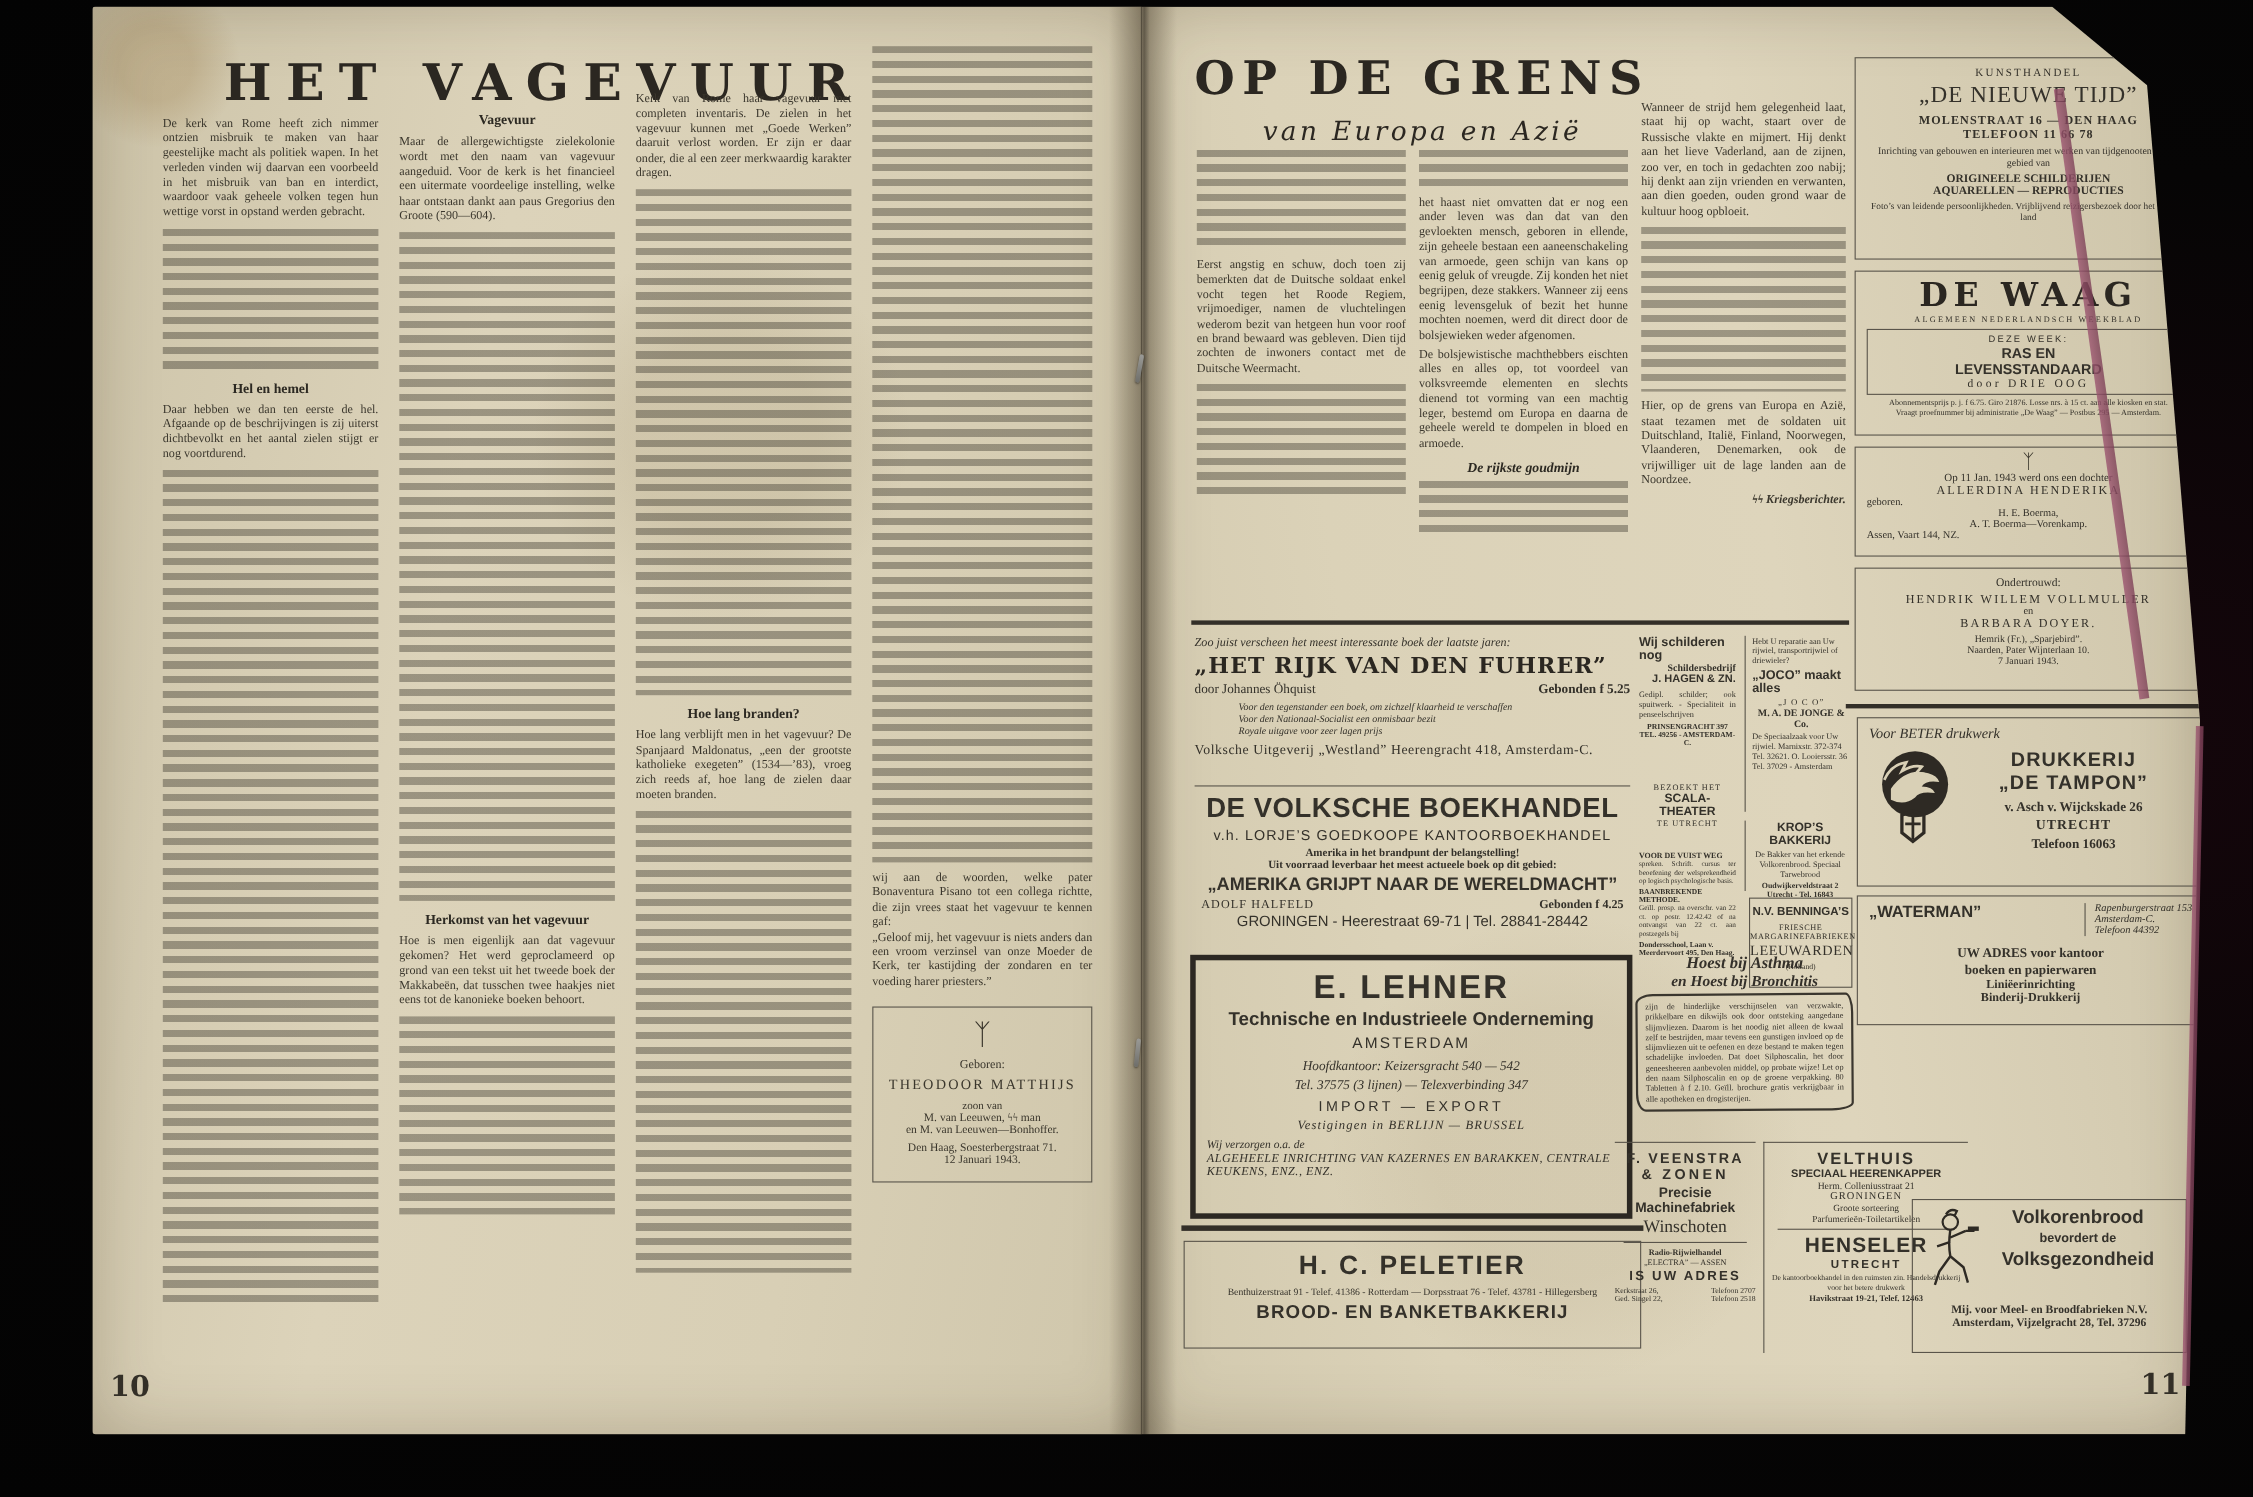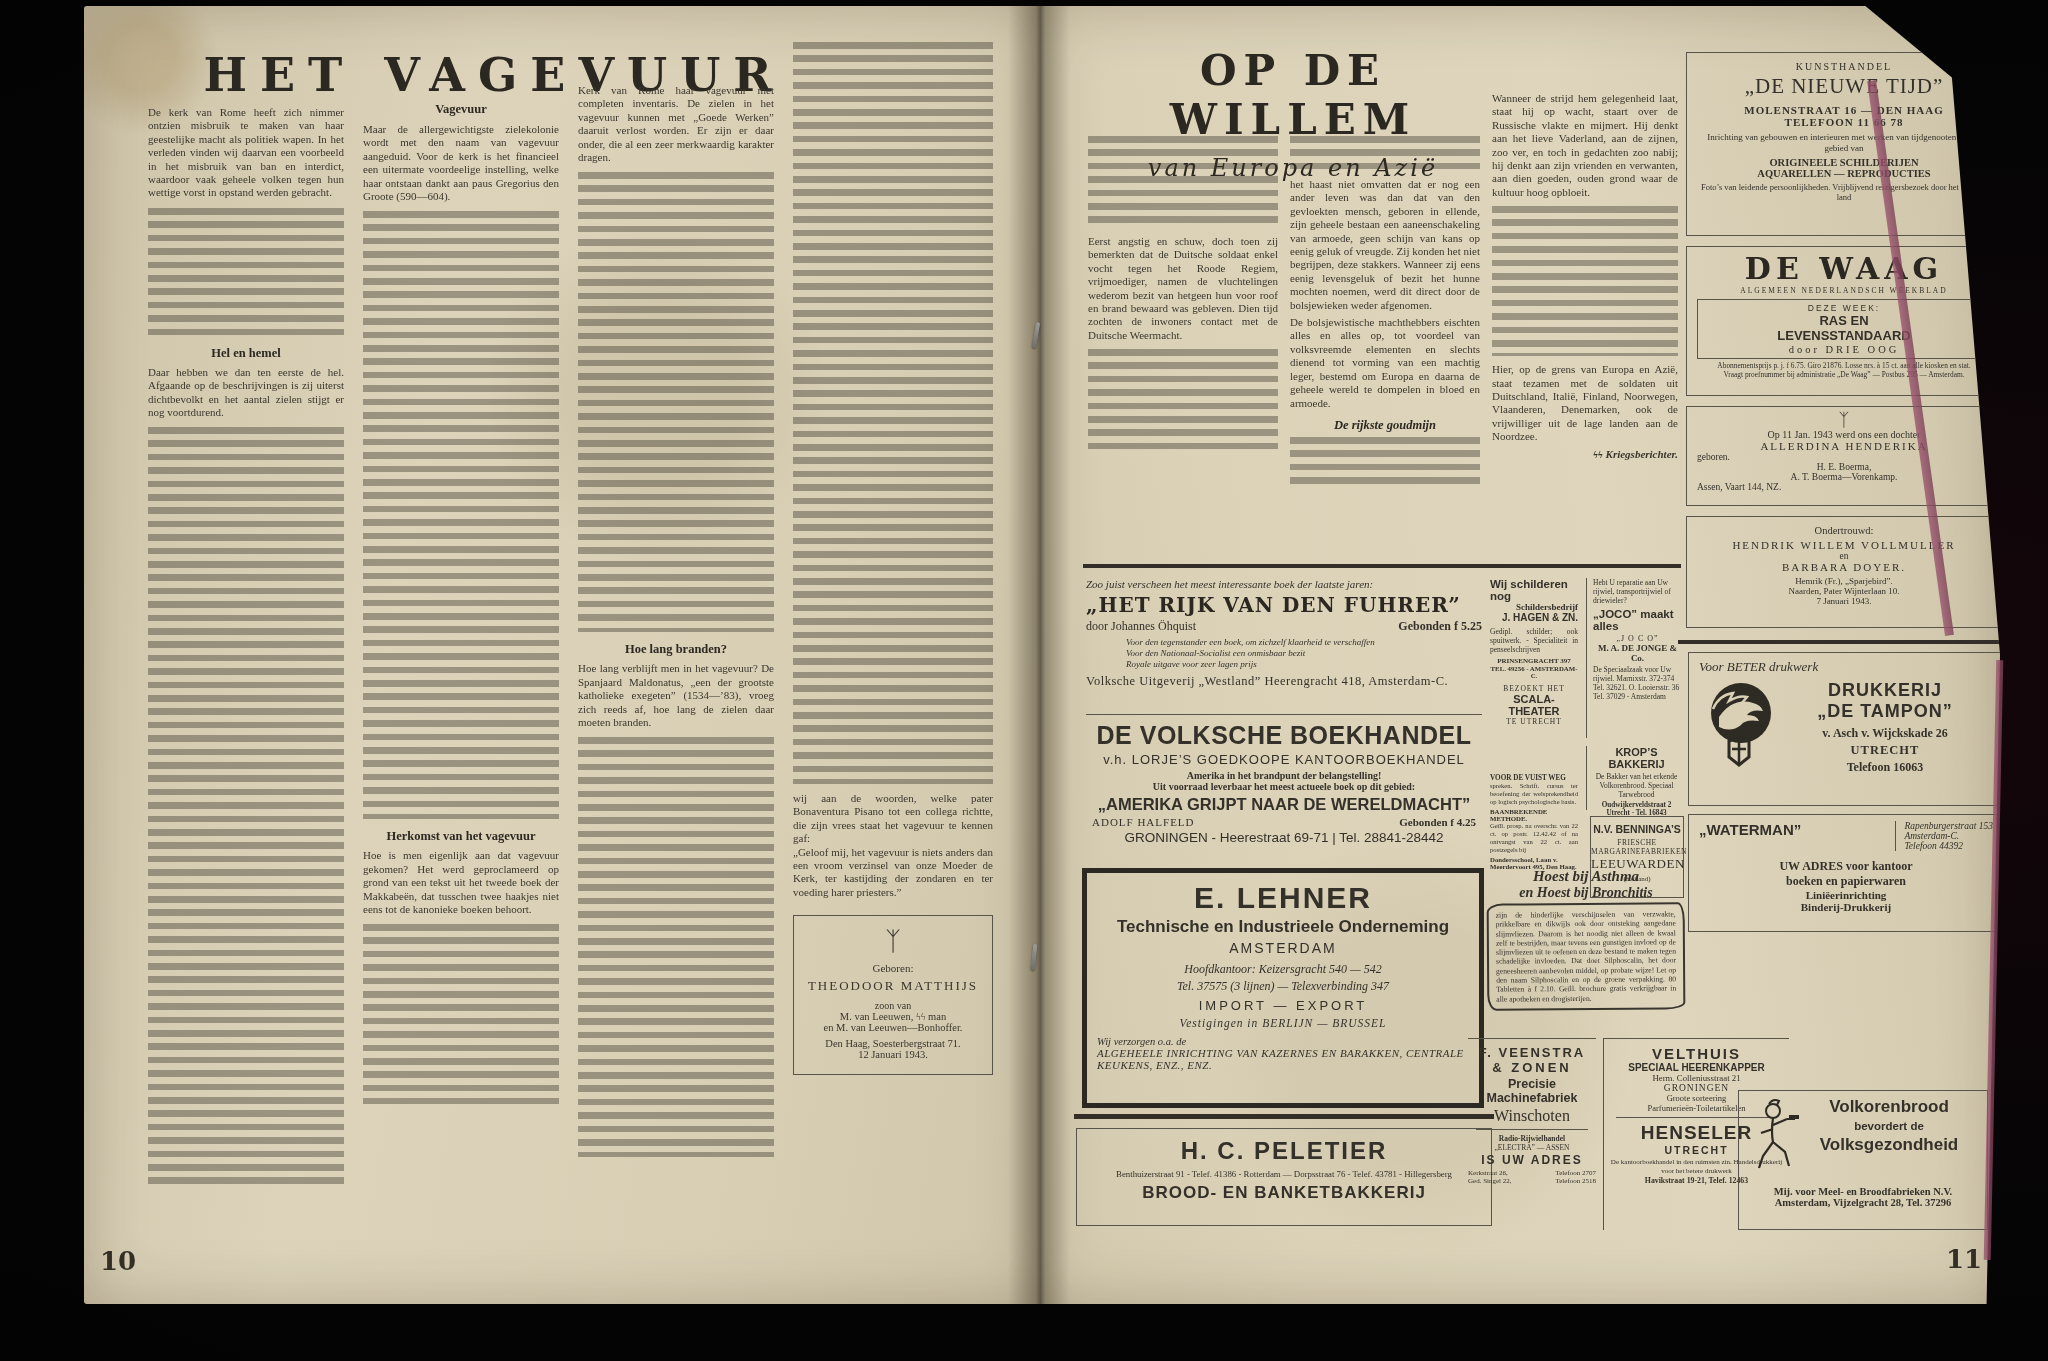--- a/index.html
+++ b/index.html
@@ -91,21 +91,21 @@
         <div style="font-size:10.5px;">12 Januari 1943.</div>
       </div>
     </div>
 
     <div class="abs pagenum" style="left:16px;top:1240px;">10</div>
   </div>
 
   <div class="page" id="page-right">
 
     <div class="abs" style="left:40px;top:40px;width:430px;">
-      <div class="bigtitle" style="font-size:42px;letter-spacing:7px;">OP DE WILLEM</div>
+      <div class="bigtitle" style="font-size:42px;letter-spacing:7px;">OP DE GRENS</div>
       <div class="bigtitle i" style="font-size:24px;font-weight:normal;margin-top:10px;letter-spacing:3px;">van Europa en Azië</div>
     </div>
 
     <div class="abs" style="left:50px;top:130px;width:190px;height:420px;">
       <div class="fx" style="height:92px;"></div>
       <div class="bt" style="margin-top:7px;">Eerst angstig en schuw, doch toen zij bemerkten dat de Duitsche soldaat enkel vocht tegen het Roode Regiem, vrijmoediger, namen de vluchtelingen wederom bezit van hetgeen hun voor roof en brand bewaard was gebleven. Dien tijd zochten de inwoners contact met de Duitsche Weermacht.</div>
       <div class="fx" style="height:104px;margin-top:7px;"></div>
     </div>
 
     <div class="abs" style="left:252px;top:130px;width:190px;height:420px;">
@@ -185,21 +185,21 @@
     <div class="adbox noborder" style="left:548px;top:572px;width:96px;height:160px;border-left:1px solid #59544a;padding-left:6px;">
       <div class="serif tiny">Hebt U reparatie aan Uw rijwiel, transportrijwiel of driewieler?</div>
       <div class="sans b" style="font-size:11.5px;margin-top:3px;">„JOCO” maakt alles</div>
       <div class="serif ctr" style="font-size:8px;letter-spacing:1px;margin-top:2px;font-family:Liberation Serif, serif;">„J O C O”</div>
       <div class="serif b ctr" style="font-size:9px;">M. A. DE JONGE &amp; Co.</div>
       <div class="serif tiny" style="margin-top:2px;">De Speciaalzaak voor Uw rijwiel. Marnixstr. 372-374</div>
       <div class="serif tiny">Tel. 32621. O. Looiersstr. 36</div>
       <div class="serif tiny">Tel. 37029  -  Amsterdam</div>
     </div>
 
-    <div class="adbox noborder ctr" style="left:452px;top:678px;width:88px;height:54px;">
+    <div class="adbox noborder ctr" style="left:452px;top:705px;width:88px;height:54px;">
       <div class="serif" style="font-size:7.5px;letter-spacing:1px;">BEZOEKT HET</div>
       <div class="sans b" style="font-size:11px;">SCALA-THEATER</div>
       <div class="serif" style="font-size:7.5px;letter-spacing:1px;">TE UTRECHT</div>
     </div>
 
     <div class="adbox noborder" style="left:452px;top:768px;width:88px;height:120px;">
       <div class="serif b" style="font-size:7.2px;">VOOR DE VUIST WEG</div>
       <div class="serif" style="font-size:6.6px;line-height:8px;text-align:justify;">spreken. Schrift. cursus ter beoefening der welsprekendheid op logisch psychologische basis.</div>
       <div class="serif b" style="font-size:6.8px;margin-top:2px;">BAANBREKENDE METHODE.</div>
       <div class="serif" style="font-size:6.6px;line-height:8px;text-align:justify;">Geïll. prosp. na overschr. van 22 ct. op postr. 12.42.42 of na ontvangst van 22 ct. aan postzegels bij</div>

